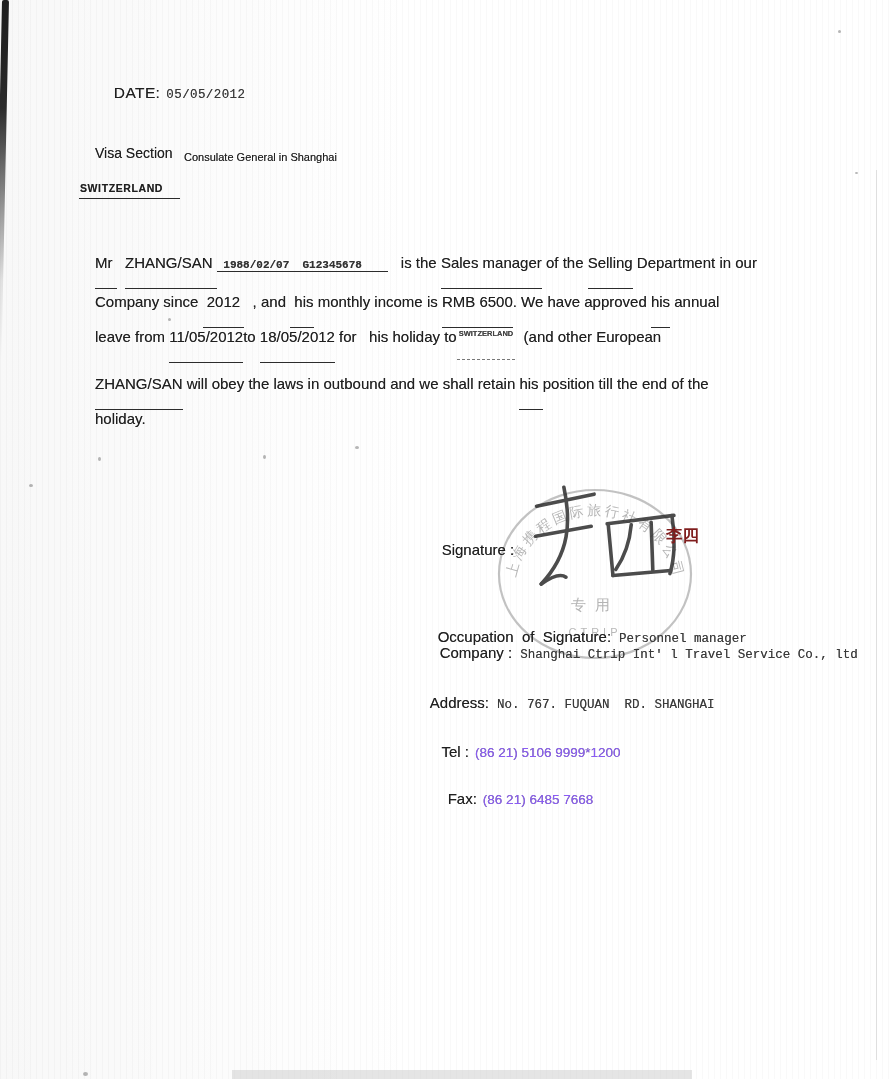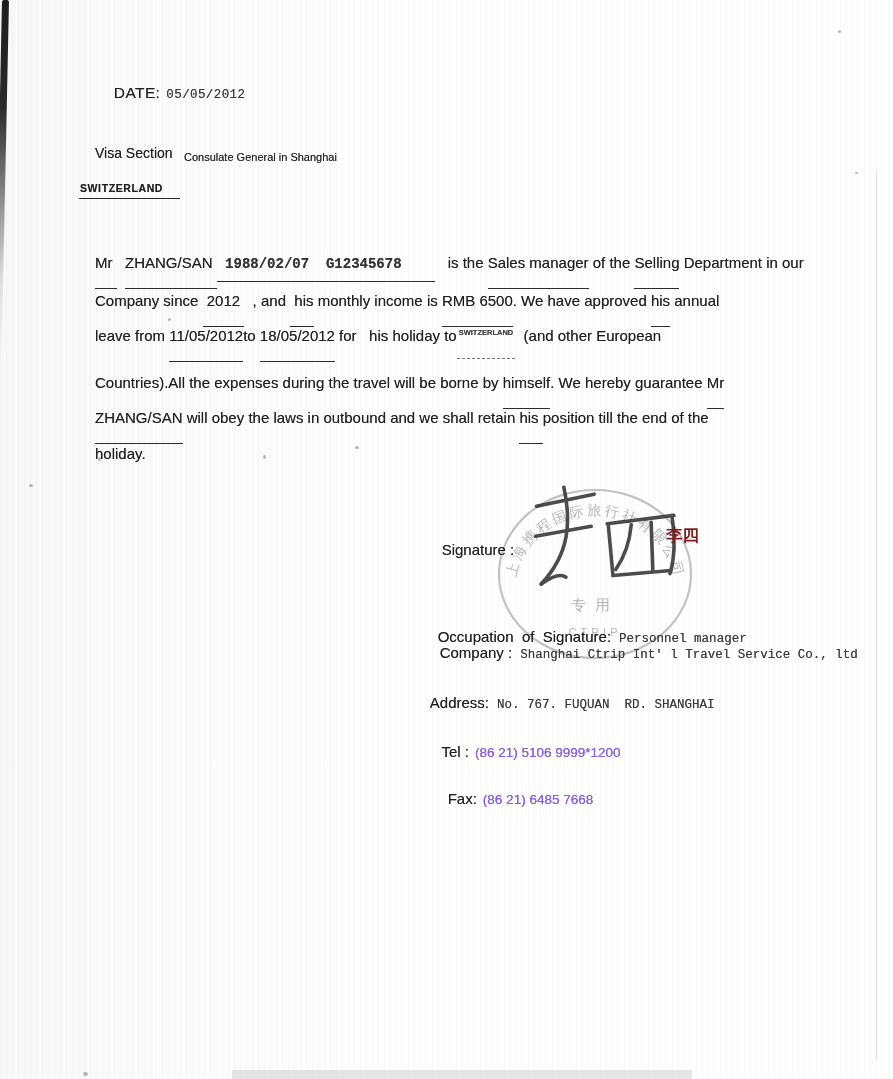--- a/index.html
+++ b/index.html
@@ -45,22 +45,22 @@
   .country{display:block;font-size:10.5px;font-weight:bold;letter-spacing:.6px;
     border-bottom:1.5px solid #2a2a2a;padding:0 8px 4px 1px;min-width:92px;}
   .consulate{left:184px;top:151px;font-size:11px;}
 
   
   .para{position:absolute;left:95px;top:245px;width:740px;font-size:15px;line-height:35.5px;}
   .pline{white-space:pre;}
   .seg-p{}
   .seg-u{border-bottom:1.5px solid #2c2c2c;padding-bottom:17px;}
   .seg-ut{font-family:"Liberation Mono","DejaVu Sans Mono",monospace;
-    font-size:14px;font-weight:bold;color:#333;
-    border-bottom:1.5px solid #2c2c2c;padding-bottom:9px;}
+    font-size:11px;font-weight:bold;color:#333;
+    border-bottom:1.5px solid #2c2c2c;padding-bottom:0;}
   .seg-sup{display:inline-block;font-size:7.5px;font-weight:bold;color:#444;
     transform:translateY(-6px);border-bottom:1.2px dashed #777;padding:0 2px 7px 2px;}
 
   
   .sig-row{position:absolute;white-space:pre;font-size:15px;}
   .sig-row .val{margin-left:8px;}
   .row-signature{left:425px;top:524px;}
   .row-name-print{left:666px;top:525px;font-size:16.5px;font-weight:bold;color:#7f1d1d;}
   .row-occupation{left:421px;top:611px;}
   .row-company{left:423px;top:627px;}
@@ -100,21 +100,20 @@
 
   <div class="abs country-wrap">
     <span class="country soft">SWITZERLAND</span>
   </div>
   <div class="abs consulate soft">Consulate General in Shanghai</div>
 
   <div class="para soft" id="para">
       <div class="pline"><span class="seg-u">Mr </span><span class="seg-p">  </span><span class="seg-u">ZHANG/SAN </span><span class="seg-ut"> 1988/02/07  G12345678    </span><span class="seg-p">   is the </span><span class="seg-u">Sales manager</span><span class="seg-p"> of the </span><span class="seg-u">Selling</span><span class="seg-p"> Department in our</span></div>
       <div class="pline"><span class="seg-p">Company since </span><span class="seg-u"> 2012 </span><span class="seg-p">  , and </span><span class="seg-u"> his</span><span class="seg-p"> monthly income is </span><span class="seg-u">RMB 6500</span><span class="seg-p">. We have approved </span><span class="seg-u">his</span><span class="seg-p"> annual</span></div>
       <div class="pline"><span class="seg-p">leave from </span><span class="seg-u">11/05/2012</span><span class="seg-p">to </span><span class="seg-u">18/05/2012</span><span class="seg-p"> for   his holiday to</span><span class="seg-sup">SWITZERLAND</span><span class="seg-p">  (and other European</span></div>
-      <div class="pline"><span class="seg-p">Countries).All the expenses during the travel will be borne by </span><span class="seg-u">himself</span><span class="seg-p">. We hereby guarantee </span><span class="seg-u">Mr</span></div>
       <div class="pline"><span class="seg-u">ZHANG/SAN</span><span class="seg-p"> will obey the laws in outbound and we shall retain </span><span class="seg-u">his </span><span class="seg-p">position till the end of the</span></div>
       <div class="pline"><span class="seg-p">holiday.</span></div>
     </div>
 
   <div class="stamp">
     <svg width="212" height="182" viewBox="0 0 212 182">
       <ellipse cx="106" cy="91" rx="96" ry="84" fill="none" stroke="#a6a6a6" stroke-width="2.2" opacity="0.75"></ellipse>
       <path id="stamp-arc" d="M 26 104 A 80 72 0 1 1 186 104" fill="none"></path>
       <text font-size="14" fill="#a0a0a0" opacity="0.85" letter-spacing="3" class="cjk"><textPath href="#stamp-arc" startOffset="4%">上海携程国际旅行社有限公司</textPath></text>
       <text x="106" y="127" text-anchor="middle" font-size="15" fill="#a3a3a3" opacity="0.9" letter-spacing="9" class="cjk">专用</text>

